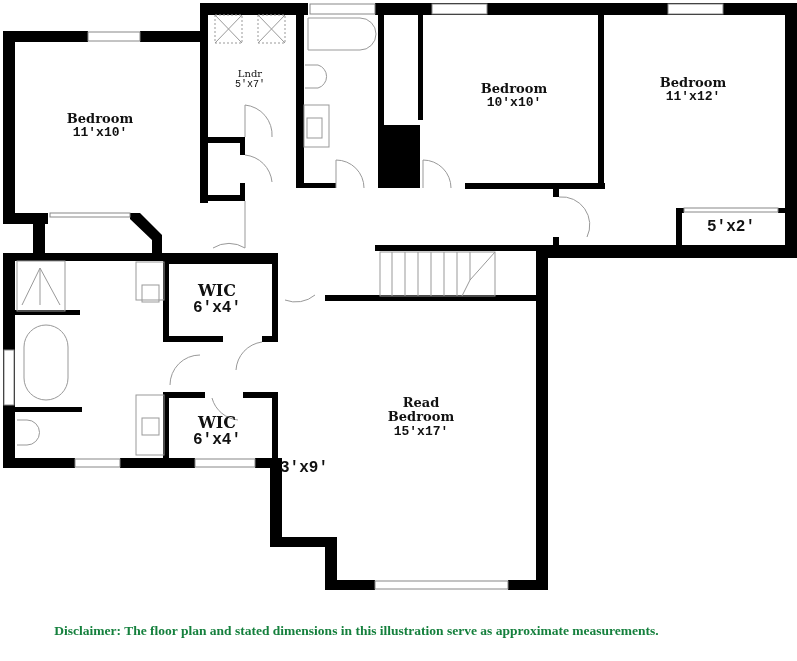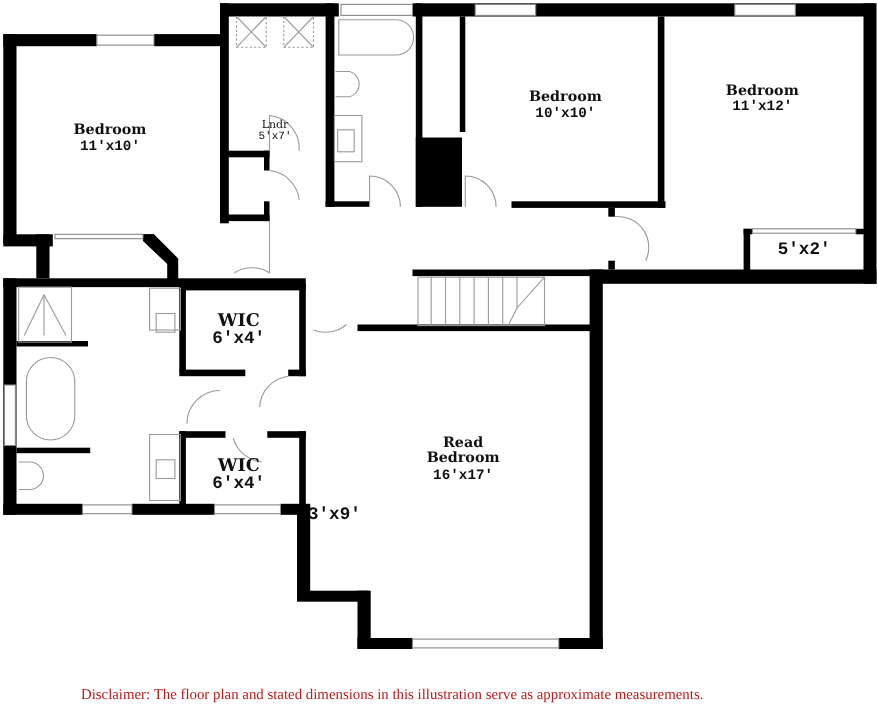--- a/index.html
+++ b/index.html
@@ -3,22 +3,22 @@
 <meta charset="utf-8">
 <style>
   html, body { margin:0; padding:0; background:#ffffff; }
   body { width:797px; height:661px; position:relative; overflow:hidden; font-family:"DejaVu Serif", serif; }
   #plan { position:absolute; left:0; top:0; width:797px; height:610px; }
   .room-label { position:absolute; text-align:center; font-family:"DejaVu Serif", serif; font-weight:bold; color:#111; line-height:1.1; transform:translateX(-50%); white-space:nowrap; }
   .room-label .nm { display:block; }
   .room-label .dim { display:block;font-family:Liberation Mono, monospace; }
   .lg { font-size:13px; }
   .md { font-size:16px; }
-  .sm { font-size:10px; font-weight:normal;margin-top:40px; }
-  .disclaimer { position:absolute; left:0; width:713px; top:622px; text-align:center; font-family:"Liberation Serif", serif; font-size:13.5px; color:#b91c1c; line-height:18px; }
+  .sm { font-size:10px; font-weight:normal; }
+  .disclaimer { position:absolute; left:0; width:713px; top:622px; text-align:center; font-family:"Liberation Serif", serif; font-size:13.5px; color:#15803d; line-height:18px;font-weight:bold; }
 </style>
 </head>
 <body>
 
 <svg id="plan" viewBox="0 0 797 610" xmlns="http://www.w3.org/2000/svg">
   <g fill="#000">
 
     <rect x="3" y="31" width="85" height="11"></rect>
     <rect x="140" y="31" width="65" height="11"></rect>
     <rect x="3" y="31" width="12" height="190"></rect>
@@ -171,21 +171,21 @@
   <span class="nm">WIC</span>
   <span class="dim">6'x4'</span>
 </div>
 <div class="room-label md" style="left:217px; top:414px;">
   <span class="nm">WIC</span>
   <span class="dim">6'x4'</span>
 </div>
 <div class="room-label lg" style="left:421px; top:396px;">
   <span class="nm">Read</span>
   <span class="nm">Bedroom</span>
-  <span class="dim">16'x17'</span>
+  <span class="dim">15'x17'</span>
 </div>
 <div class="room-label md" style="left:304px; top:460px;text-align:center;">
   <span class="dim">3'x9'</span>
 </div>
 
 <div class="disclaimer">
   <div>Disclaimer: The floor plan and stated dimensions in this illustration serve as approximate measurements.</div>
 </div>
 
 </body></html>

